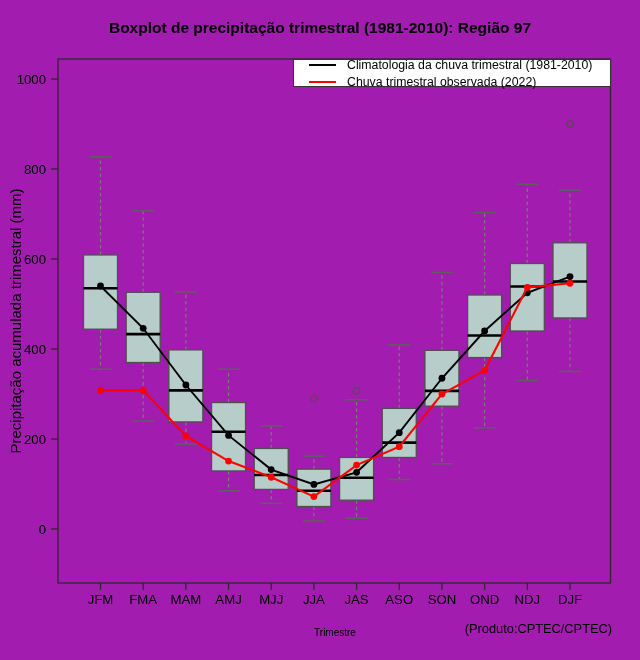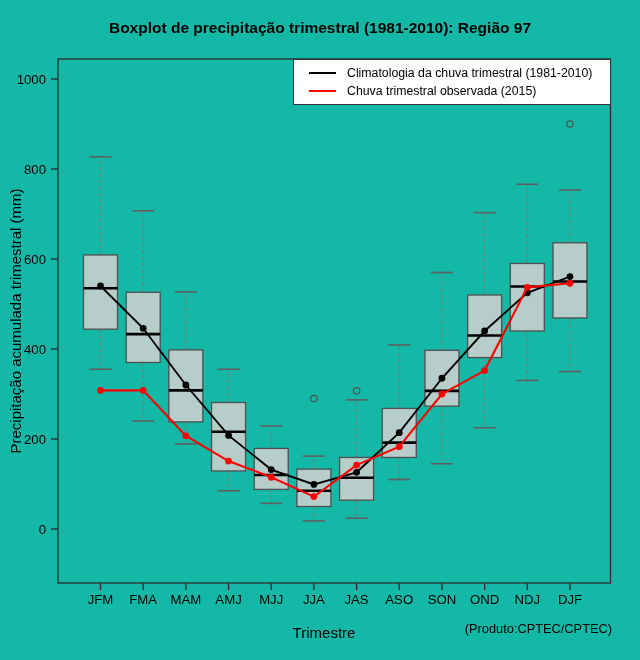--- a/index.html
+++ b/index.html
@@ -1,27 +1,27 @@
 <!DOCTYPE html>
 <html><head>
 <meta charset="utf-8">
 <style>
   html,body{margin:0;padding:0;background:#fff;}
   body{width:640px;height:660px;font-family:"Liberation Sans",sans-serif;color:#000;}
-  .chart-wrap{position:relative;width:640px;height:660px;background:#14b8a6;overflow:hidden;}
+  .chart-wrap{position:relative;width:640px;height:660px;background:#a21caf;overflow:hidden;}
   .chart-title{position:absolute;left:0;top:19px;width:640px;text-align:center;
     font-size:15.5px;font-weight:bold;white-space:nowrap;}
   .y-axis-title{position:absolute;left:15px;top:321px;transform:translate(-50%,-50%) rotate(-90deg);
     font-size:15px;white-space:nowrap;}
-  .x-axis-title{position:absolute;left:324px;top:632px;transform:translate(-50%,-50%);
-    font-size:15px;white-space:nowrap;}
+  .x-axis-title{position:absolute;left:335px;top:632px;transform:translate(-50%,-50%);
+    font-size:10px;white-space:nowrap;}
   .footer-note{position:absolute;right:28px;top:621px;font-size:12.8px;white-space:nowrap;}
   #plot-svg{position:absolute;left:0;top:0;}
   #plot-svg text{font-family:"Liberation Sans",sans-serif;fill:#000;}
-  .legend-box{position:absolute;left:293px;top:59px;width:318px;height:46px;
+  .legend-box{position:absolute;left:293px;top:59px;width:318px;height:28px;
     background:#fff;border:1.3px solid #333;box-sizing:border-box;
     display:flex;flex-direction:column;justify-content:center;gap:3px;padding-left:15px;z-index:5;}
   .legend-row{display:flex;align-items:center;height:15px;}
   .legend-swatch{width:27px;height:0;margin-right:11px;flex:0 0 27px;}
   .legend-swatch.s0{border-top:2px solid #000;}
   .legend-swatch.s1{border-top:2px solid #ff0000;}
   .legend-label{font-size:12.3px;white-space:nowrap;}
 </style>
 </head>
 <body>
@@ -178,20 +178,20 @@
       </g>
     </svg>
 
   <div class="legend-box">
     <div class="legend-row">
       <span class="legend-swatch s0"></span>
       <span class="legend-label">Climatologia da chuva trimestral (1981-2010)</span>
     </div>
     <div class="legend-row">
       <span class="legend-swatch s1"></span>
-      <span class="legend-label">Chuva trimestral observada (2015)</span>
+      <span class="legend-label">Chuva trimestral observada (2022)</span>
     </div>
   </div>
 
   <div class="y-axis-title">Precipitação acumulada trimestral (mm)</div>
   <div class="x-axis-title">Trimestre</div>
   <div class="footer-note">(Produto:CPTEC/CPTEC)</div>
 </div>
 
 </body></html>

